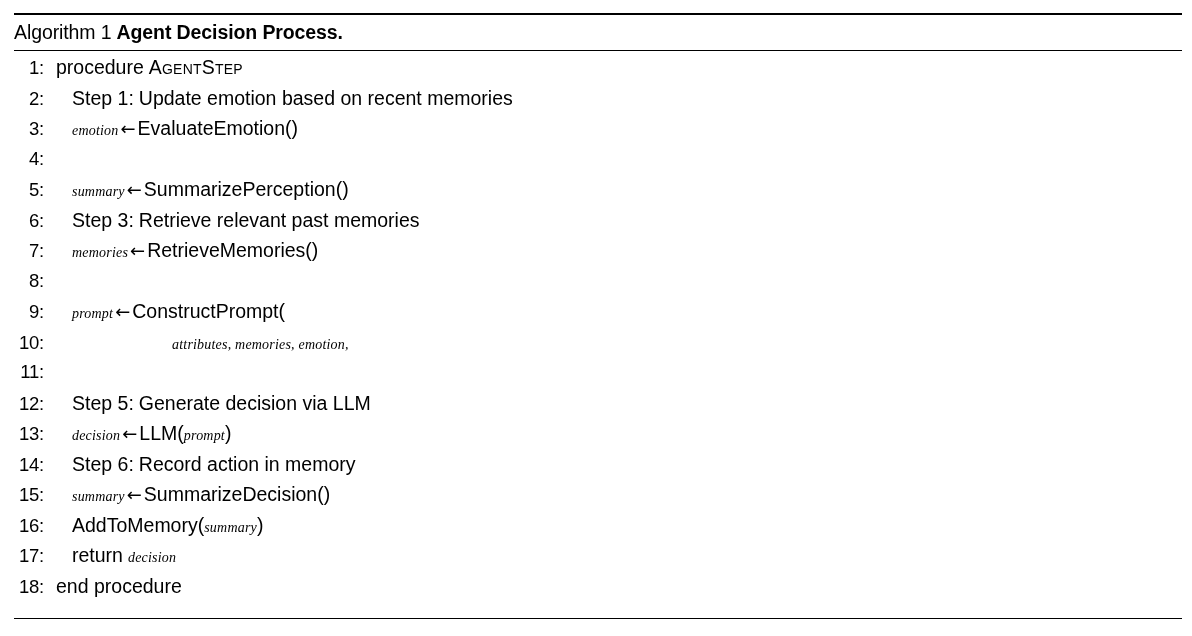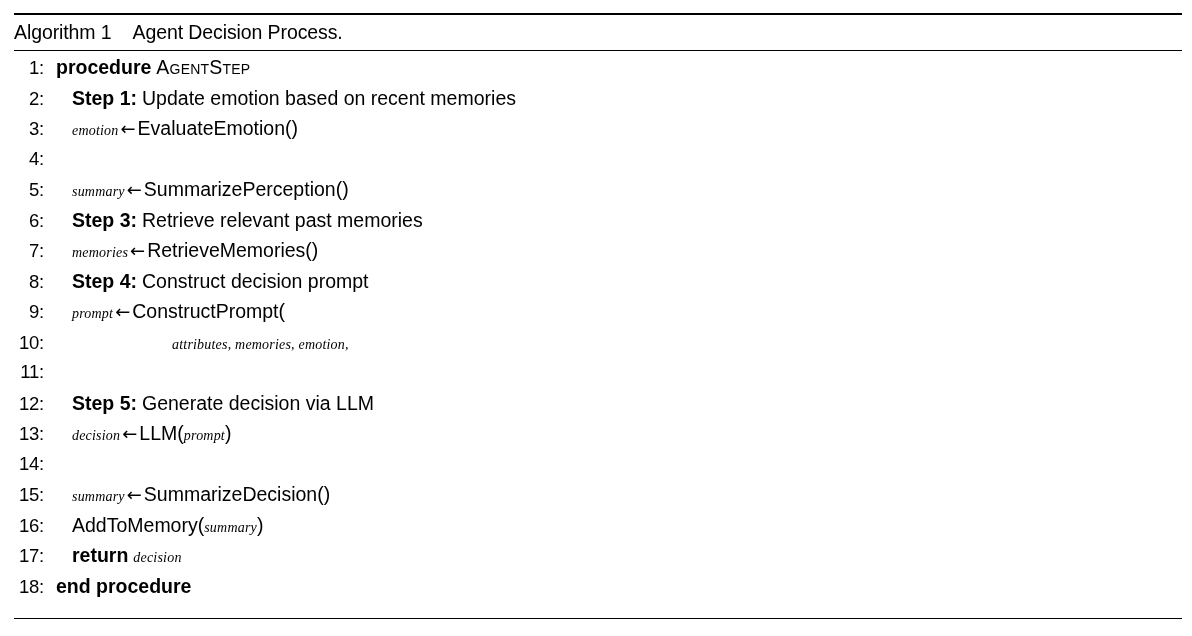--- a/index.html
+++ b/index.html
@@ -42,22 +42,21 @@
   .caption {
     font-size: 19.5px;
     line-height: 35px;
     letter-spacing: -0.1px;
     white-space: nowrap;
   }
   .caption .cap-label {
     font-weight: normal;
   }
   .caption .cap-text {
-    font-weight: normal;
-    margin-left: 16px;
+    font-weight: bold;
   }
 
   
   .algo-body {
     padding-top: 5px;
   }
   .line {
     display: flex;
     align-items: baseline;
     height: 30.5px;
@@ -75,21 +74,21 @@
     padding-left: 12px;
     flex: 1 1 auto;
   }
   
   .ind-0 { padding-left: 12px; }
   .ind-1 { padding-left: 28px; }
   .ind-2 { padding-left: 128px; }
 
   
   .kw {
-    font-weight: bold;
+    font-weight: normal;
   }
   .sc {
     font-variant: small-caps;
     letter-spacing: 0.2px;
   }
   .var {
     font-family: "Liberation Serif", serif;
     font-style: italic;
     font-size: 14px;
     letter-spacing: 0.2px;
@@ -141,21 +140,20 @@
       <div class="line">
         <span class="lineno">6:</span>
         <span class="content ind-1"><span class="kw">Step 3:</span><span class="sp"></span><span>Retrieve relevant past memories</span></span>
       </div>
       <div class="line">
         <span class="lineno">7:</span>
         <span class="content ind-1"><span class="var">memories</span><span class="arrow">←</span><span class="fn">RetrieveMemories()</span></span>
       </div>
       <div class="line">
         <span class="lineno">8:</span>
-        <span class="content ind-1"><span class="kw">Step 4:</span><span class="sp"></span><span>Construct decision prompt</span></span>
       </div>
       <div class="line">
         <span class="lineno">9:</span>
         <span class="content ind-1"><span class="var">prompt</span><span class="arrow">←</span><span class="fn">ConstructPrompt(</span></span>
       </div>
       <div class="line">
         <span class="lineno">10:</span>
         <span class="content ind-2"><span class="var">attributes, memories, emotion,</span></span>
       </div>
       <div class="line">
@@ -164,20 +162,21 @@
       <div class="line">
         <span class="lineno">12:</span>
         <span class="content ind-1"><span class="kw">Step 5:</span><span class="sp"></span><span>Generate decision via LLM</span></span>
       </div>
       <div class="line">
         <span class="lineno">13:</span>
         <span class="content ind-1"><span class="var">decision</span><span class="arrow">←</span><span class="fn">LLM(</span><span class="var">prompt</span><span class="fn">)</span></span>
       </div>
       <div class="line">
         <span class="lineno">14:</span>
+        <span class="content ind-1"><span class="kw">Step 6:</span><span class="sp"></span><span>Record action in memory</span></span>
       </div>
       <div class="line">
         <span class="lineno">15:</span>
         <span class="content ind-1"><span class="var">summary</span><span class="arrow">←</span><span class="fn">SummarizeDecision()</span></span>
       </div>
       <div class="line">
         <span class="lineno">16:</span>
         <span class="content ind-1"><span class="fn">AddToMemory(</span><span class="var">summary</span><span class="fn">)</span></span>
       </div>
       <div class="line">

